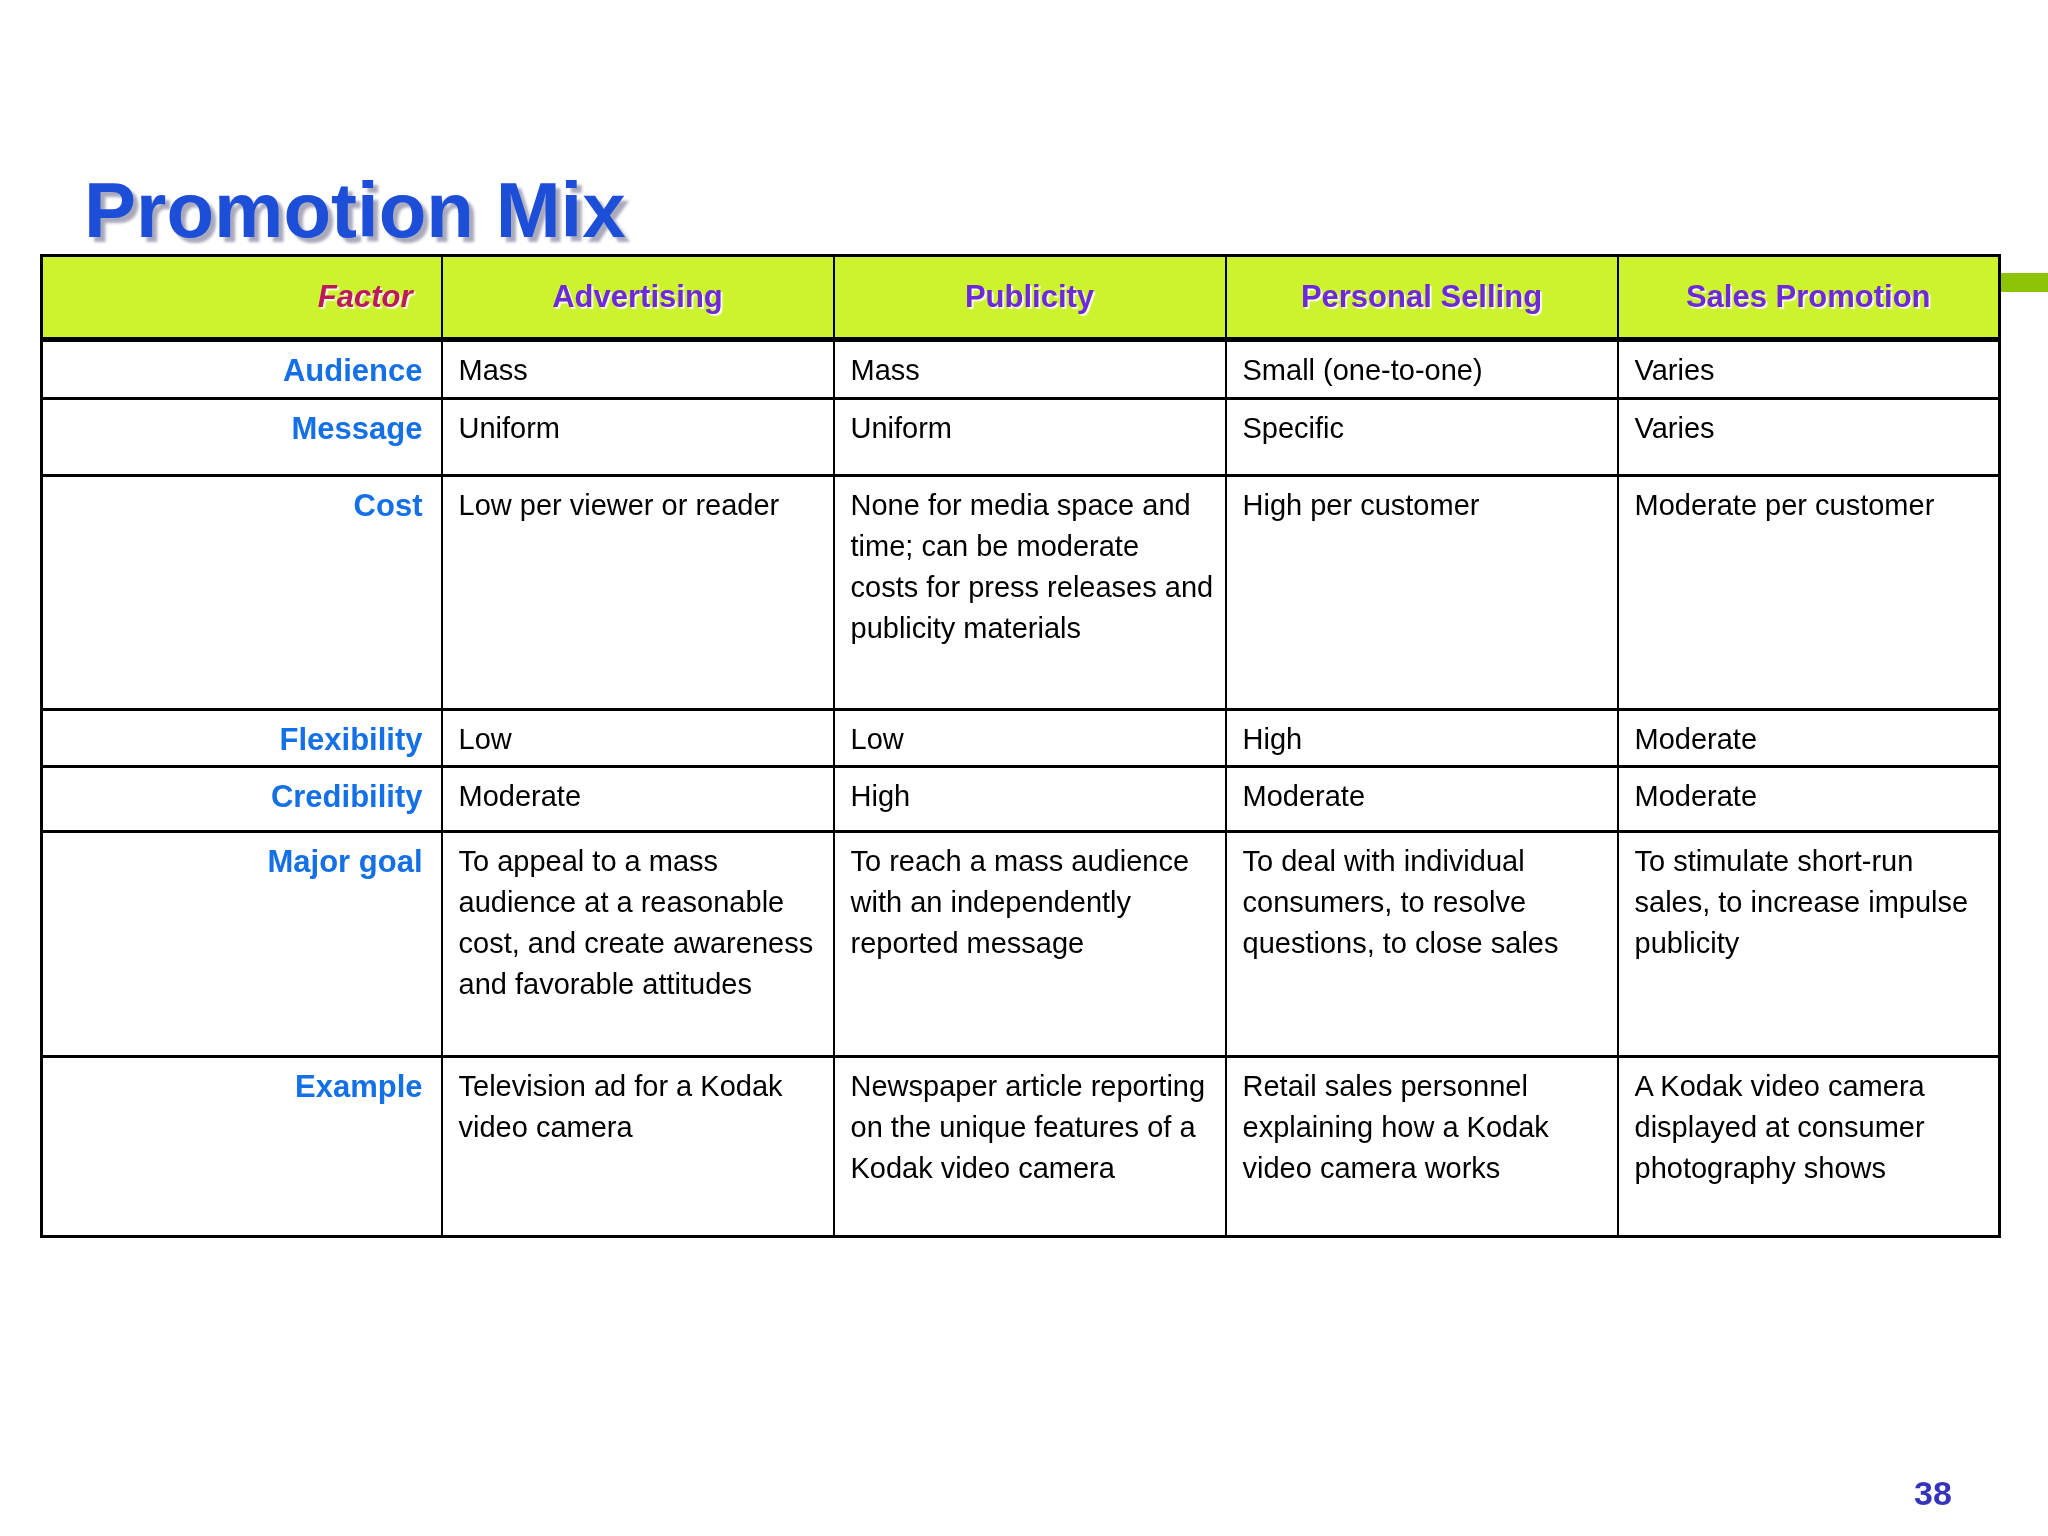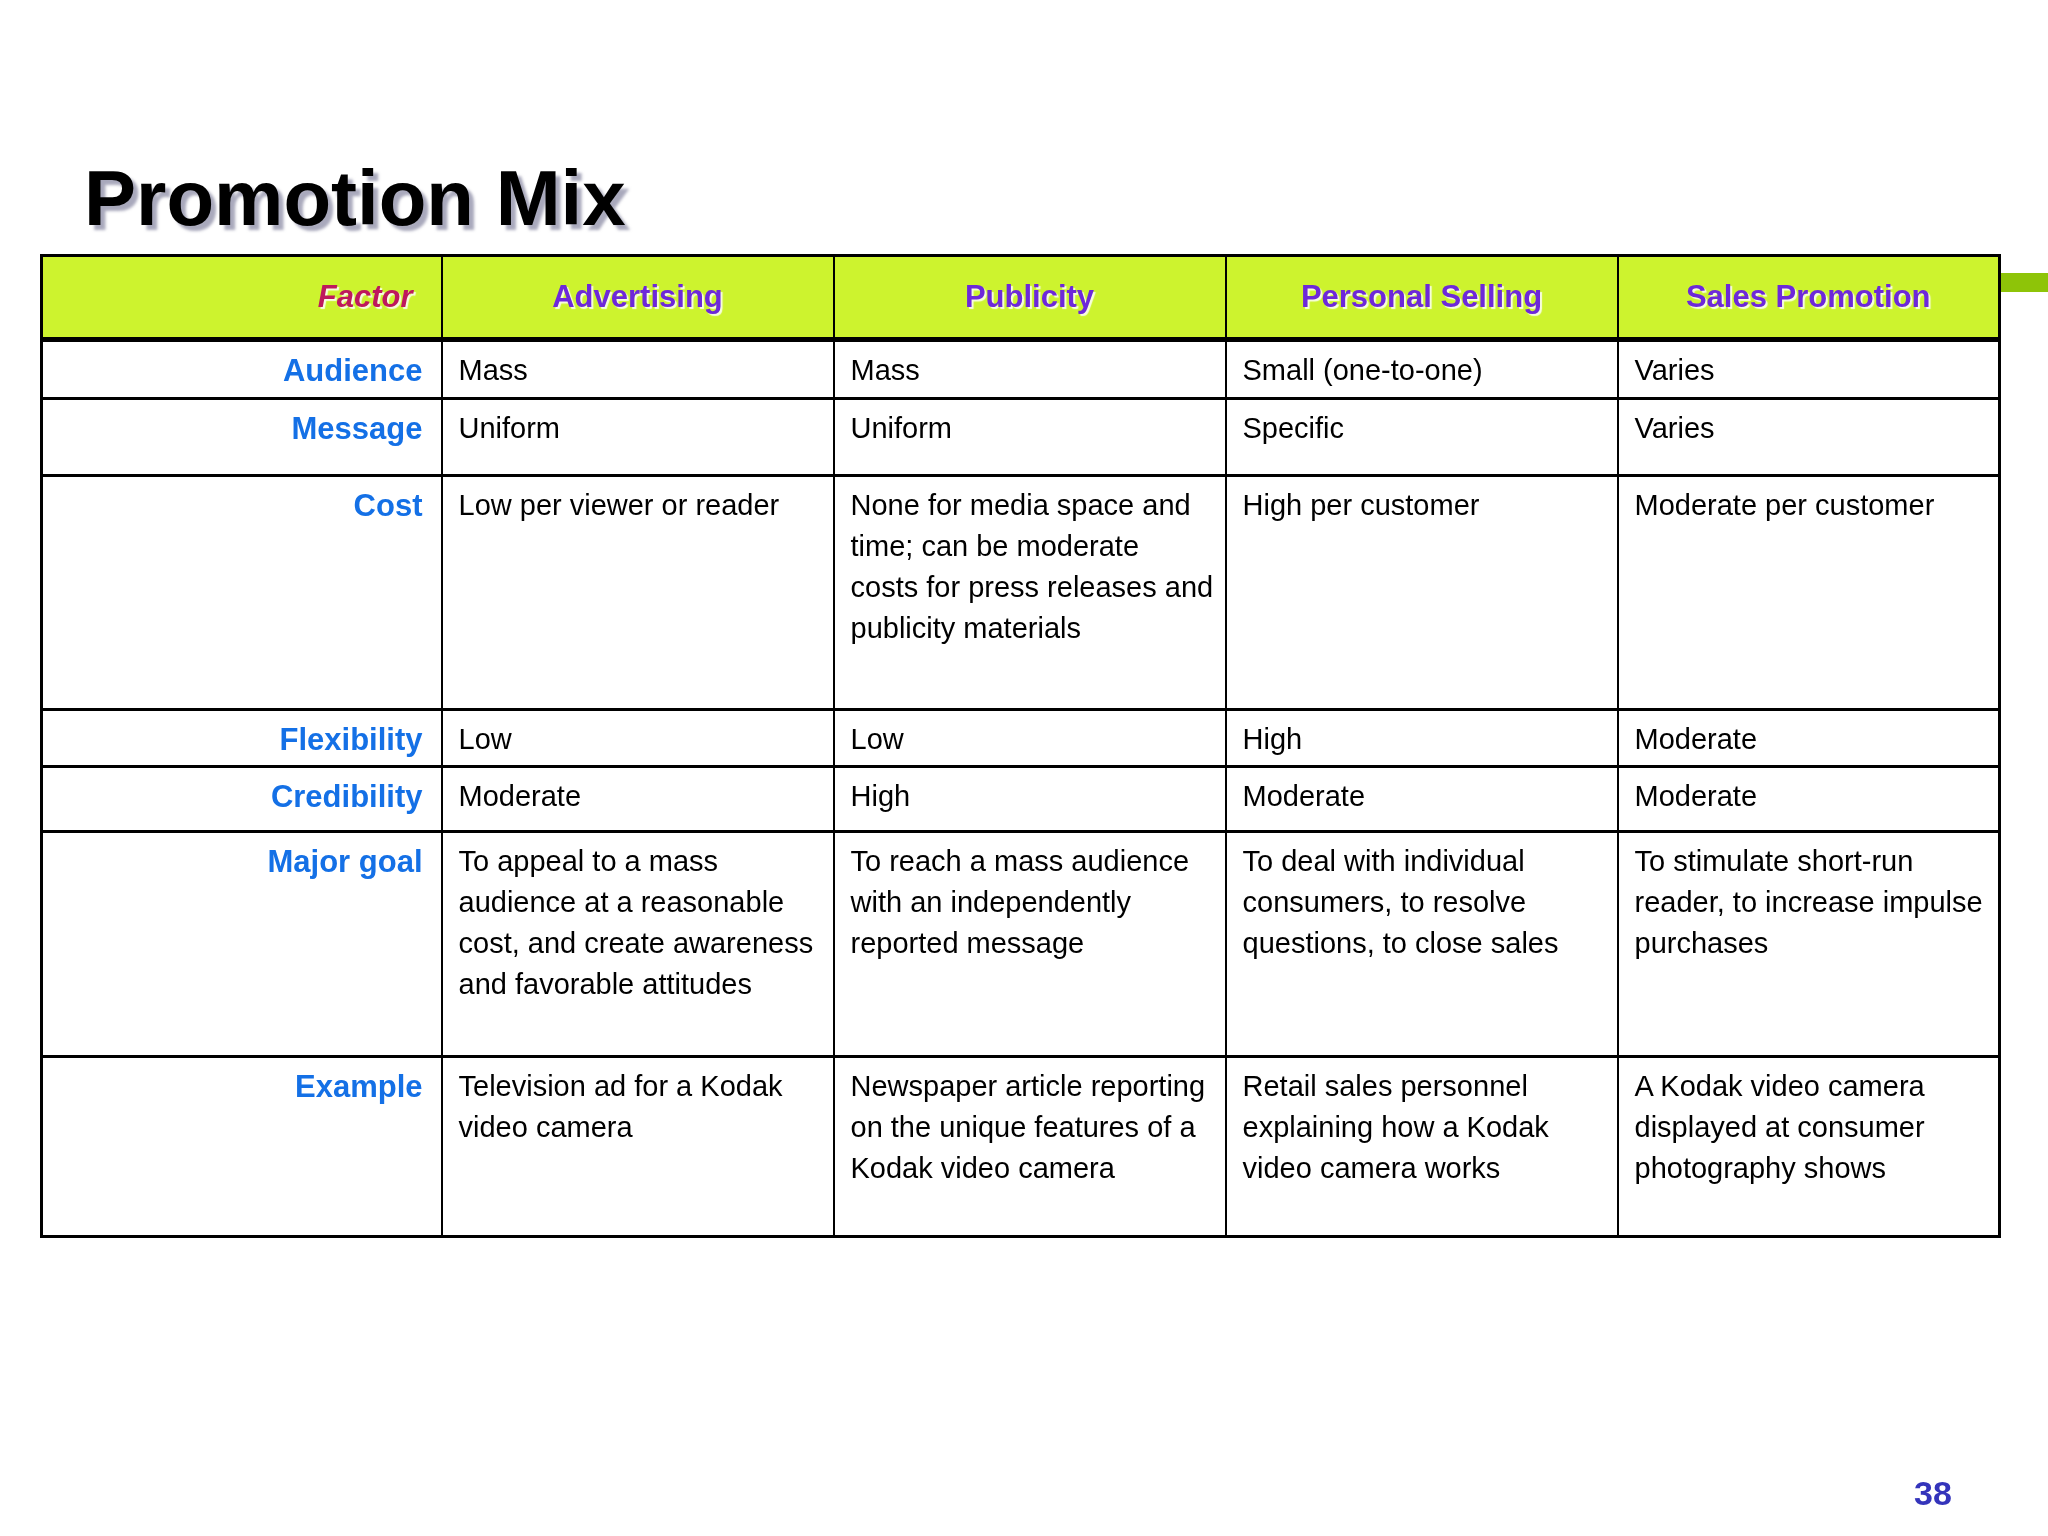--- a/index.html
+++ b/index.html
@@ -11,25 +11,25 @@
     position: relative;
     width: 2048px;
     height: 1536px;
     overflow: hidden;
     font-family: "Liberation Sans", sans-serif;
   }
 
   .slide-title {
     position: absolute;
     left: 84px;
-    top: 100px;
+    top: 112px;
     font-size: 78px;
     line-height: 1.2;
     font-weight: bold;
-    color: #000000;
+    color: #1d4ed8;
     text-shadow: 5px 5px 3px rgba(140, 140, 165, 0.75);
     white-space: nowrap;
   }
 
   table.promo-table {
     position: absolute;
     left: 40px;
     top: 254px;
     width: 1958px;
     border-collapse: collapse;
@@ -158,21 +158,21 @@
       <td class="data-cell">Moderate</td>
       <td class="data-cell">High</td>
       <td class="data-cell">Moderate</td>
       <td class="data-cell">Moderate</td>
     </tr>
     <tr style="height:225px">
       <td class="factor-cell">Major goal</td>
       <td class="data-cell">To appeal to a mass audience at a reasonable cost, and create awareness and favorable attitudes</td>
       <td class="data-cell">To reach a mass audience with an independently reported message</td>
       <td class="data-cell">To deal with individual consumers, to resolve questions, to close sales</td>
-      <td class="data-cell">To stimulate short-run reader, to increase impulse purchases</td>
+      <td class="data-cell">To stimulate short-run sales, to increase impulse publicity</td>
     </tr>
     <tr style="height:180px">
       <td class="factor-cell">Example</td>
       <td class="data-cell">Television ad for a Kodak video camera</td>
       <td class="data-cell">Newspaper article reporting on the unique features of a Kodak video camera</td>
       <td class="data-cell">Retail sales personnel explaining how a Kodak video camera works</td>
       <td class="data-cell">A Kodak video camera displayed at consumer photography shows</td>
     </tr>
   </tbody>
 </table>

